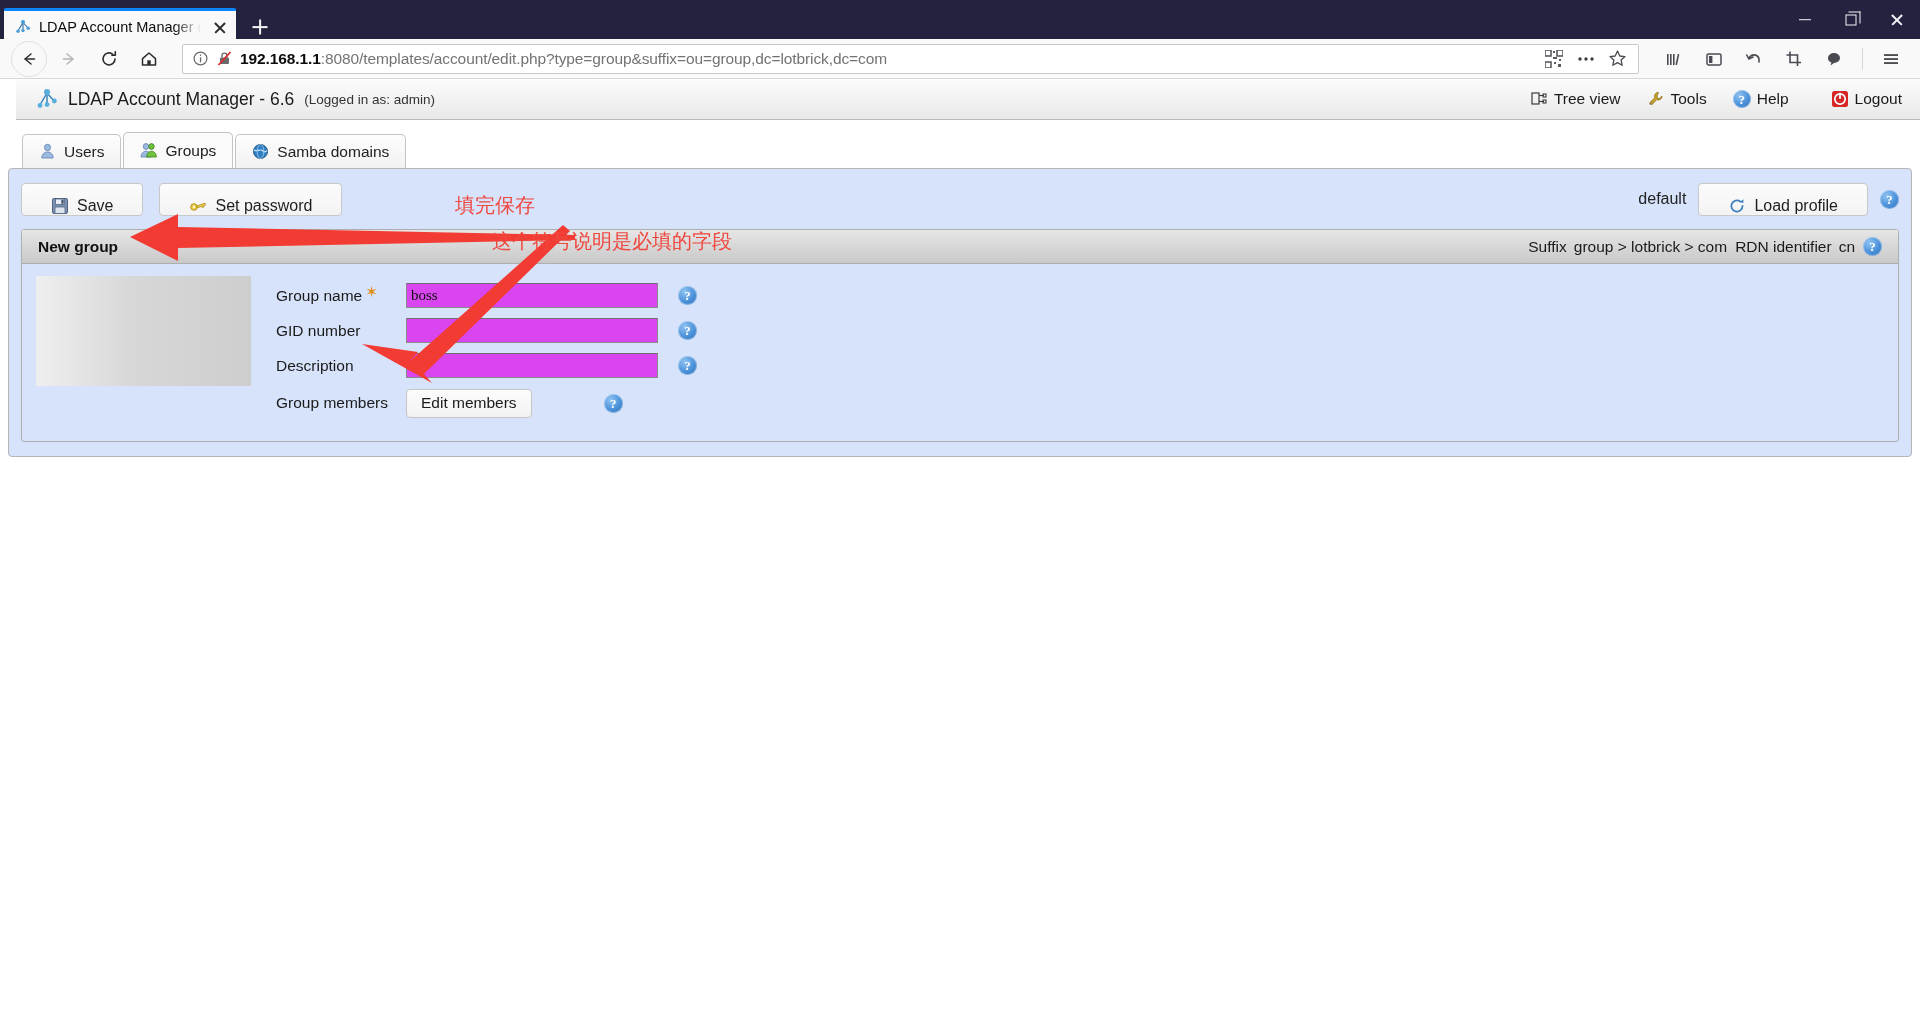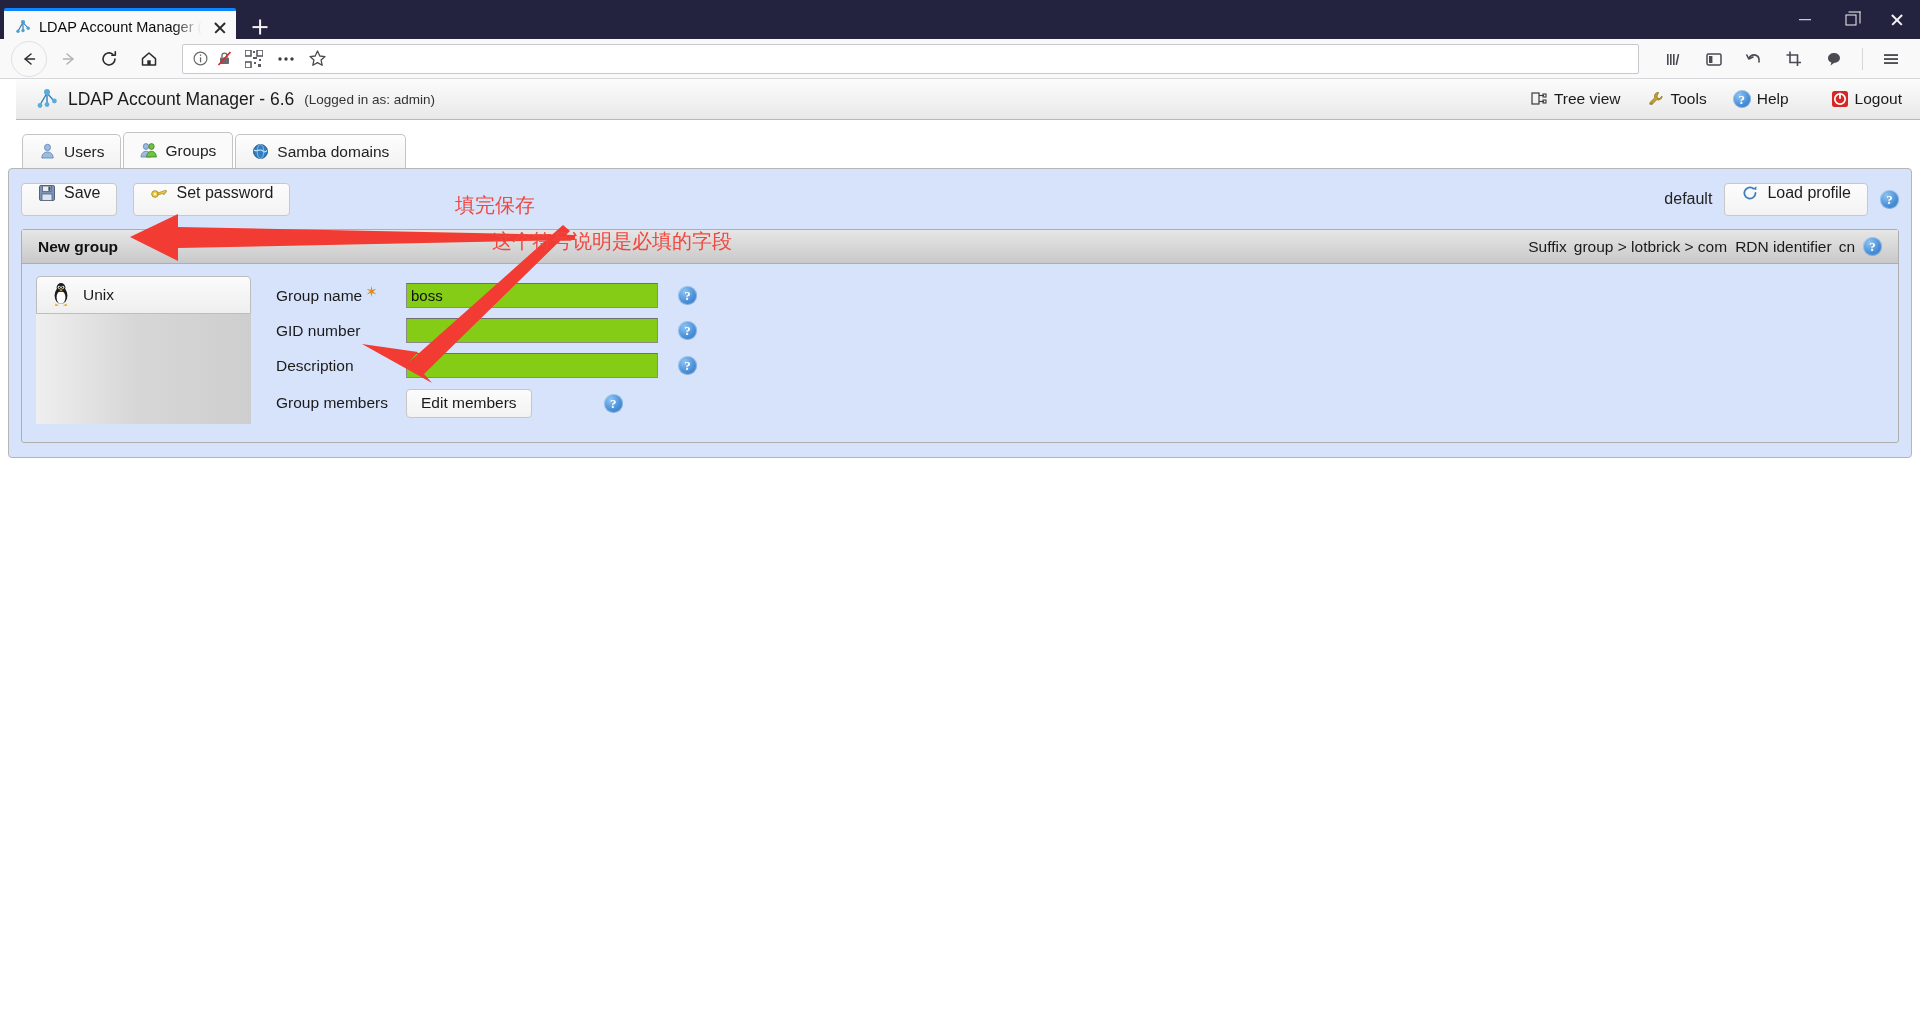--- a/index.html
+++ b/index.html
@@ -118,21 +118,21 @@
   .ltab .tico { width: 17px; height: 17px; position: relative; flex: 0 0 17px; }
 
   .panel {
     background: #d7e3fb; border: 1px solid #b6b6b6; border-radius: 4px;
     padding: 10px 12px 14px 12px;
   }
   .toolrow { display: flex; align-items: center; height: 40px; position: relative; }
   .btn {
     background: linear-gradient(to bottom,#fcfcfc,#f3f3f3);
     border: 1px solid #c8c8c8; border-radius: 4px; height: 33px;
-    display: inline-flex; align-items: flex-start; gap: 8px; padding: 0 16px;
+    display: inline-flex; align-items: flex-end; gap: 8px; padding: 0 29px;
     font-size: 16px; color: #1e1e1e; cursor: pointer;
   }
   .btn .bico { width: 18px; height: 18px; position: relative; flex: 0 0 18px; }
   .toolrow .right { margin-left: auto; display: flex; align-items: center; gap: 12px; }
   .profile-name { font-size: 16px; color: #222; }
 
   .help-icon {
     width: 19px; height: 19px; border-radius: 50%; flex: 0 0 19px;
     background: radial-gradient(circle at 35% 30%, #8fc4f2 0%, #4a90d9 55%, #2c6fb5 100%);
     color: #fff; font-size: 13px; font-weight: bold; line-height: 19px;
@@ -174,22 +174,22 @@
 
   .fields { flex: 1; padding-left: 25px; padding-top: 2px; }
   .frow { display: flex; align-items: center; height: 35px; }
   .flabel {
     width: 130px; flex: 0 0 130px; font-size: 15.5px; color: #1a1a1a;
     position: relative; white-space: nowrap;
   }
   .req { color: #e08b1a; font-size: 15px; position: relative; top: -4px; margin-left: 3px; }
   .ftext {
     width: 252px; height: 25px; border: 1px solid #8a8a8a; border-top-color:#6f6f6f;
-    background: #84cc16; font-size: 15px; color: #111; padding: 0 4px;
-    font-family: Liberation Sans, sans-serif;
+    background: #d946ef; font-size: 15px; color: #111; padding: 0 4px;
+    font-family: Liberation Serif, serif;
   }
   .fhelp { margin-left: 20px; }
   .btn-small {
     background: linear-gradient(to bottom,#fcfcfc,#f2f2f2);
     border: 1px solid #c6c6c6; border-radius: 4px; height: 29px;
     padding: 0 14px; font-size: 15.5px; color: #1a1a1a; cursor: pointer;
     font-family: "Liberation Sans", sans-serif;
   }
 
   
@@ -267,20 +267,23 @@
         <rect x="7.9" y="7.3" width="1.3" height="5" fill="#6a6a6d"></rect>
         <rect x="7.9" y="4.5" width="1.3" height="1.4" fill="#6a6a6d"></rect>
       </svg>
     </span>
     <span class="url-icon">
       <svg width="17" height="17" viewBox="0 0 17 17">
         <rect x="4" y="7.4" width="9" height="6.6" rx="1" fill="#6a6a6d"></rect>
         <path d="M6 7.4 V5.6 a2.5 2.5 0 0 1 5 0 V7.4" fill="none" stroke="#6a6a6d" stroke-width="1.4"></path>
         <line x1="2.5" y1="15" x2="14.5" y2="2" stroke="#d92b2b" stroke-width="1.8"></line>
       </svg>
+    </span>
+    <span class="url-text">
+      <b>192.168.1.1</b><span>:8080/templates/account/edit.php?type=group&amp;suffix=ou=group,dc=lotbrick,dc=com</span>
     </span>
     <span class="url-right">
       <span class="ub-btn">
         <svg width="18" height="18" viewBox="0 0 18 18" style="position:absolute;left:5px;top:4px">
           <rect x="0" y="0" width="6" height="6" fill="none" stroke="#5a5a60" stroke-width="1.6"></rect>
           <rect x="12" y="0" width="6" height="6" fill="none" stroke="#5a5a60" stroke-width="1.6"></rect>
           <rect x="0" y="12" width="6" height="6" fill="none" stroke="#5a5a60" stroke-width="1.6"></rect>
           <rect x="8" y="1" width="2" height="2" fill="#5a5a60"></rect>
           <rect x="8" y="7" width="4" height="2" fill="#5a5a60"></rect>
           <rect x="14" y="9" width="2" height="2" fill="#5a5a60"></rect>
@@ -489,37 +492,20 @@
             <span class="kv" style="">
               <span class="lbl">RDN identifier</span>
               <span>cn</span>
             </span>
             <span class="help-icon">?</span>
           </span>
         </div>
 
         <div class="form-body">
           <div class="module-col">
-            <div class="module-tab">
-              <span class="penguin">
-                <svg width="24" height="26" viewBox="0 0 24 26">
-                  <ellipse cx="12" cy="13.5" rx="6.4" ry="8.4" fill="#1c1c1c"></ellipse>
-                  <ellipse cx="12" cy="15.4" rx="4.4" ry="6.4" fill="#ffffff"></ellipse>
-                  <ellipse cx="12" cy="5.6" rx="4.4" ry="4.5" fill="#1c1c1c"></ellipse>
-                  <circle cx="10.2" cy="5.2" r="1.5" fill="#fff"></circle>
-                  <circle cx="13.8" cy="5.2" r="1.5" fill="#fff"></circle>
-                  <circle cx="10.4" cy="5.4" r="0.8" fill="#111"></circle>
-                  <circle cx="13.6" cy="5.4" r="0.8" fill="#111"></circle>
-                  <path d="M10 7.4 L14 7.4 L12 9.4 Z" fill="#f0a91b"></path>
-                  <path d="M6.5 21.5 L10 23.6 L6 24 Z" fill="#f0a91b"></path>
-                  <path d="M17.5 21.5 L14 23.6 L18 24 Z" fill="#f0a91b"></path>
-                </svg>
-              </span>
-              <span>Unix</span>
-            </div>
             <div class="module-filler"></div>
           </div>
 
           <div class="fields">
 
             <div class="frow">
               <span class="flabel">
                 <span>Group name</span><span class="req">✶</span>
               </span>
               <input class="ftext" type="text" value="boss" style="">

